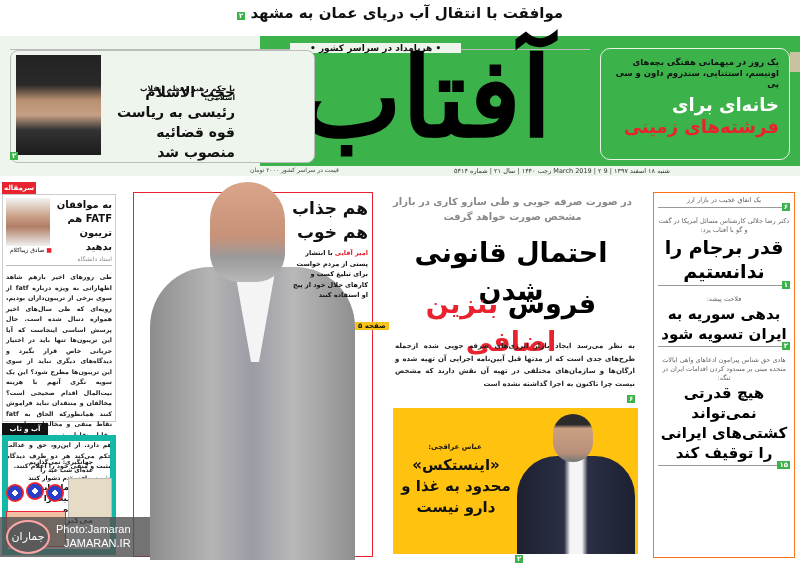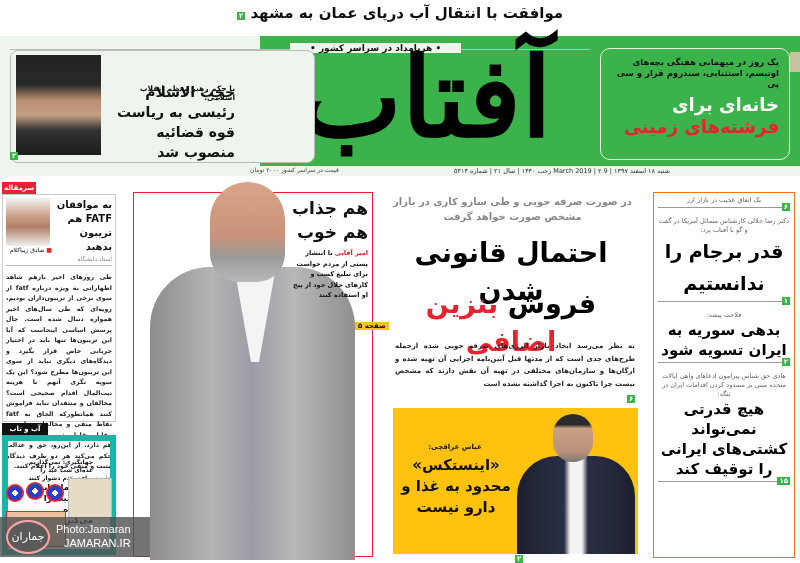--- a/index.html
+++ b/index.html
@@ -60,42 +60,42 @@
   .main-body { top: 340px; left: 395px; width: 240px; text-align: justify; font-size: 7px; font-weight: bold; color: #222; line-height: 12.5px; }
   .yellow-box { top: 408px; left: 393px; width: 245px; height: 146px; background: #ffc20e; }
   .y-photo { top: 408px; left: 515px; width: 123px; height: 146px; }
   .y-head { position: absolute; top: 6px; left: 38px; width: 40px; height: 48px; border-radius: 20px; background: linear-gradient(180deg,#2b2b2b 0%,#2b2b2b 22%,#caa084 30%,#b9907a 80%,#777 100%); }
   .y-body { position: absolute; top: 48px; left: 2px; width: 118px; height: 98px; border-radius: 40px 40px 0 0; background: linear-gradient(90deg,#1d2030 0%,#2a2f45 40%,#f4f4f4 45%,#f4f4f4 55%,#2a2f45 60%,#1d2030 100%); }
   .y-kicker { top: 443px; left: 400px; width: 110px; text-align: center; font-size: 7px; font-weight: bold; color: #111; }
   .y-head-text { top: 455px; left: 398px; width: 116px; text-align: center; font-size: 15px; font-weight: bold; color: #111; line-height: 21px; }
   .right-col { top: 192px; left: 653px; width: 142px; height: 366px; border: 1px solid #f97316; padding: 3px 4px; text-align: center; }
   .rc-kicker { font-size: 6.5px; color: #666; line-height: 9px; }
   .rc-h { font-size: 15px; font-weight: bold; color: #000; line-height: 20px; }
-  .rc-h.big { font-size: 19px; line-height: 32px; }
+  .rc-h.big { font-size: 19px; line-height: 24px; }
   .rc-sep { border-top: 1px solid #999; margin: 2px 0; text-align: right; position: relative; height: 8px; }
   .rc-sep .badge { position: absolute; right: 0; top: -5px; }
 </style>
 </head>
 <body>
 
 <div class="abs top-headline">
   <span>موافقت با انتقال آب دریای عمان به مشهد</span>
   <span class="badge">۲</span>
 </div>
 
 <div class="abs masthead"></div>
 <div class="abs green-band"></div>
 <div class="abs masthead-line"></div>
 <div class="abs tagline">• هربامداد در سراسر کشور •</div>
 <div class="abs logo">آفتاب</div>
 <div class="abs logo-mark">یزد</div>
 <div class="abs tan-tab"></div>
 
 <div class="abs right-box">
-  <div class="sub">یک روز در میهمانی هفتگی بچه‌های اوتیسم، استثنایی، سندروم قرار و سی پی</div>
+  <div class="sub">یک روز در میهمانی هفتگی بچه‌های اوتیسم، استثنایی، سندروم داون و سی پی</div>
   <div class="h1">خانه‌ای برای</div>
   <div class="h2">فرشته‌های زمینی</div>
 </div>
 
 <div class="abs left-box"></div>
 <div class="abs left-photo"></div>
 <div class="abs left-kicker">با حکم رهبر معظم انقلاب اسلامی:</div>
 <div class="abs left-head">حجت الاسلام رئیسی به ریاست قوه قضائیه منصوب شد</div>
 <span class="abs badge" style="top:152px;left:10px;">۲</span>
 

